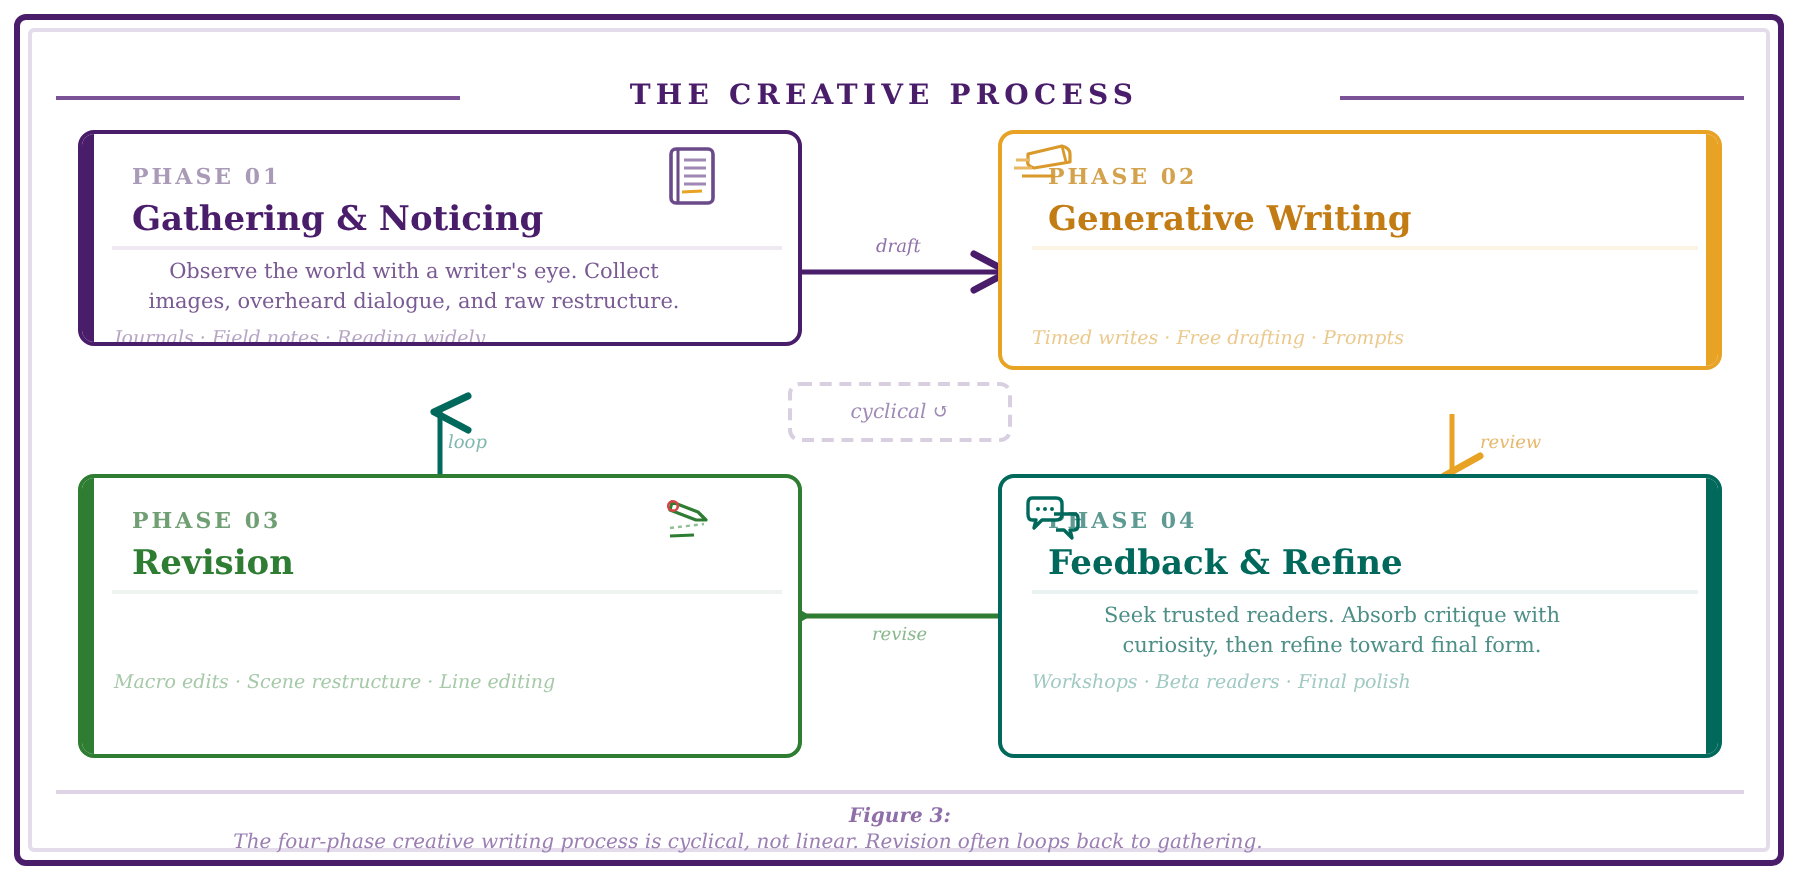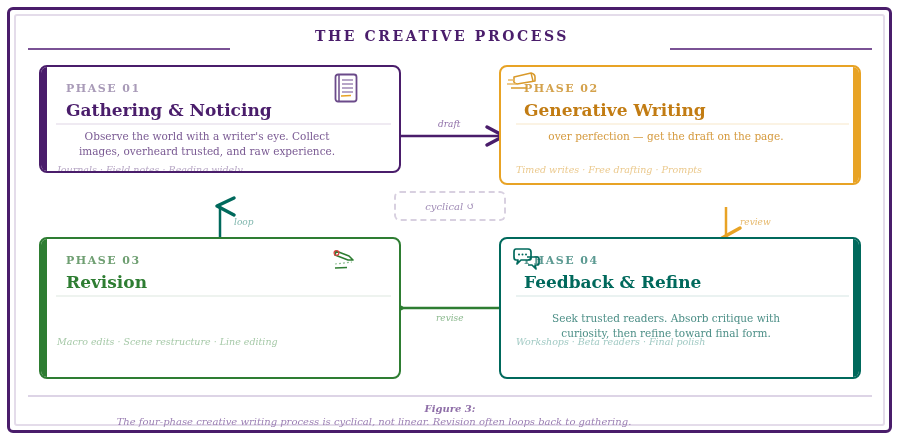--- a/index.html
+++ b/index.html
@@ -8,21 +8,21 @@
 
   .outer-frame {
     position: absolute; left: 7px; top: 7px; width: 885px; height: 426px;
     border: 3px solid #4a1d6b; border-radius: 6px;
   }
   .inner-frame {
     position: absolute; left: 14px; top: 14px; width: 871px; height: 412px;
     border: 2px solid #e4dcea; border-radius: 3px;
   }
   .title {
-    position: absolute; left: 0; top: 28px; width: 884px; text-align: center;
+    position: absolute; left: 0; top: 40px; width: 884px; text-align: center;
     font-family: "DejaVu Serif", serif; font-weight: bold; font-size: 14px;
     letter-spacing: 2.6px; color: #4a1d6b;
   }
   .title-rule { position: absolute; top: 48px; height: 2px; background: #7a5295; }
   .rule-left { left: 28px; width: 202px; }
   .rule-right { left: 670px; width: 202px; }
 
   .card {
     position: absolute; background: #ffffff; border: 2px solid; border-radius: 8px; overflow: hidden;
   }
@@ -71,30 +71,30 @@
   #card3 .desc { left: 16px; top: 62px; color: #5c9a60; }
   #card3 .tools { left: 16px; top: 97px; color: #a6c9a8; }
   #card3 .icon { left: 291px; top: 6px; }
 
   
   #card4 { left: 499px; top: 237px; width: 362px; height: 142px; border-color: #00695c; }
   #card4 .bar { right: -2px; background: #00695c; }
   #card4 .phase { left: 23px; top: 15px; color: #5c9a92; }
   #card4 .heading { left: 23px; top: 33px; color: #00695c; }
   #card4 .sep { left: 15px; right: 10px; top: 56px; background: #eaf2f1; }
-  #card4 .desc { left: 15px; top: 62px; color: #4d8f87; margin-top: 10px; }
+  #card4 .desc { left: 15px; top: 62px; color: #4d8f87; }
   #card4 .tools { left: 15px; top: 97px; color: #a0c9c3; }
   #card4 .icon { left: 12px; top: 8px; }
 
   .connectors { position: absolute; left: 0; top: 0; width: 900px; height: 440px; pointer-events: none; }
   .edge-label {
     position: absolute; font-style: italic; font-size: 9px;
   }
   #lbl-draft { left: 438px; top: 119px; color: #8f6fa8; }
-  #lbl-loop { left: 234px; top: 217px; color: #7fb6ad; }
+  #lbl-loop { left: 224px; top: 217px; color: #7fb6ad; }
   #lbl-review { left: 740px; top: 217px; color: #e6b86a; }
   #lbl-revise { left: 436px; top: 313px; color: #8ab88d; }
 
   .cyclical-box {
     position: absolute; left: 394px; top: 191px; width: 112px; height: 30px;
     border: 2px dashed #d8d0e0; border-radius: 6px;
   }
   .cyclical-label {
     position: absolute; left: 0; top: 8px; width: 108px; text-align: center;
     font-style: italic; font-size: 10px; color: #a08cb6;
@@ -144,21 +144,21 @@
   <div class="cyclical-label">cyclical ↺</div>
 </div>
 
 <div class="card" id="card1">
   <div class="bar"></div>
   <div class="phase">PHASE 01</div>
   <div class="heading">Gathering &amp; Noticing</div>
   <div class="sep"></div>
   <div class="desc">
     <div>Observe the world with a writer's eye. Collect</div>
-    <div>images, overheard trusted, and raw experience.</div>
+    <div>images, overheard dialogue, and raw restructure.</div>
   </div>
   <div class="tools">Journals · Field notes · Reading widely</div>
   <div class="icon">
     <svg width="24" height="30" viewBox="0 0 24 30">
       <rect x="1.5" y="1.5" width="21" height="27" rx="2.5" fill="#fff" stroke="#6b4a8a" stroke-width="1.8"></rect>
       <line x1="5" y1="2" x2="5" y2="28" stroke="#6b4a8a" stroke-width="1.5"></line>
       <line x1="8" y1="7" x2="19" y2="7" stroke="#9f88b6" stroke-width="1.5"></line>
       <line x1="8" y1="11" x2="19" y2="11" stroke="#9f88b6" stroke-width="1.5"></line>
       <line x1="8" y1="15" x2="19" y2="15" stroke="#9f88b6" stroke-width="1.5"></line>
       <line x1="8" y1="19" x2="19" y2="19" stroke="#9f88b6" stroke-width="1.5"></line>
@@ -166,21 +166,20 @@
     </svg>
   </div>
 </div>
 
 <div class="card" id="card2">
   <div class="bar"></div>
   <div class="phase">PHASE 02</div>
   <div class="heading">Generative Writing</div>
   <div class="sep"></div>
   <div class="desc">
-    <div>over perfection — get the draft on the page.</div>
   </div>
   <div class="tools">Timed writes · Free drafting · Prompts</div>
   <div class="icon">
     <svg width="32" height="22" viewBox="0 0 32 22">
       <path d="M7 6 L24 2 Q28 3 28 6 L28 10 L10 13 Q6 12 7 9 Z" fill="none" stroke="#d99a2b" stroke-width="1.6" stroke-linejoin="round"></path>
       <line x1="24" y1="2" x2="26" y2="10" stroke="#d99a2b" stroke-width="1.4"></line>
       <line x1="1" y1="9" x2="8" y2="9" stroke="#e8b864" stroke-width="1.4"></line>
       <line x1="0" y1="13" x2="9" y2="13" stroke="#e8b864" stroke-width="1.4"></line>
       <line x1="4" y1="17" x2="20" y2="17" stroke="#d99a2b" stroke-width="1.6"></line>
     </svg>

